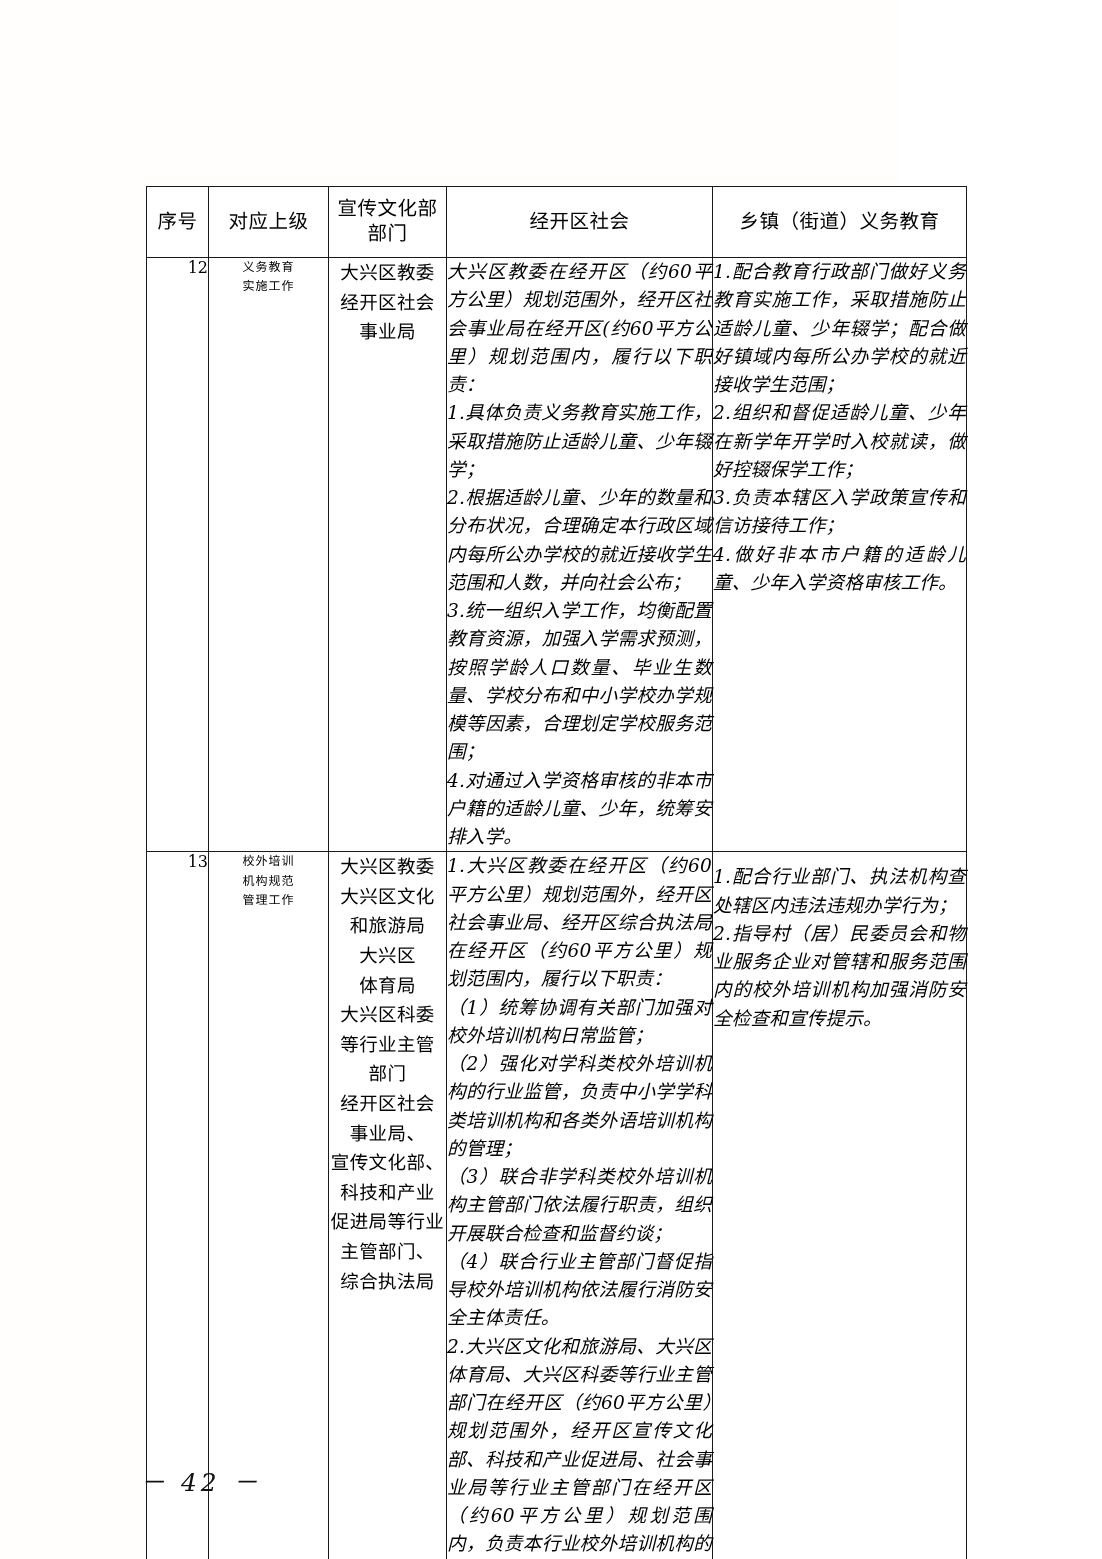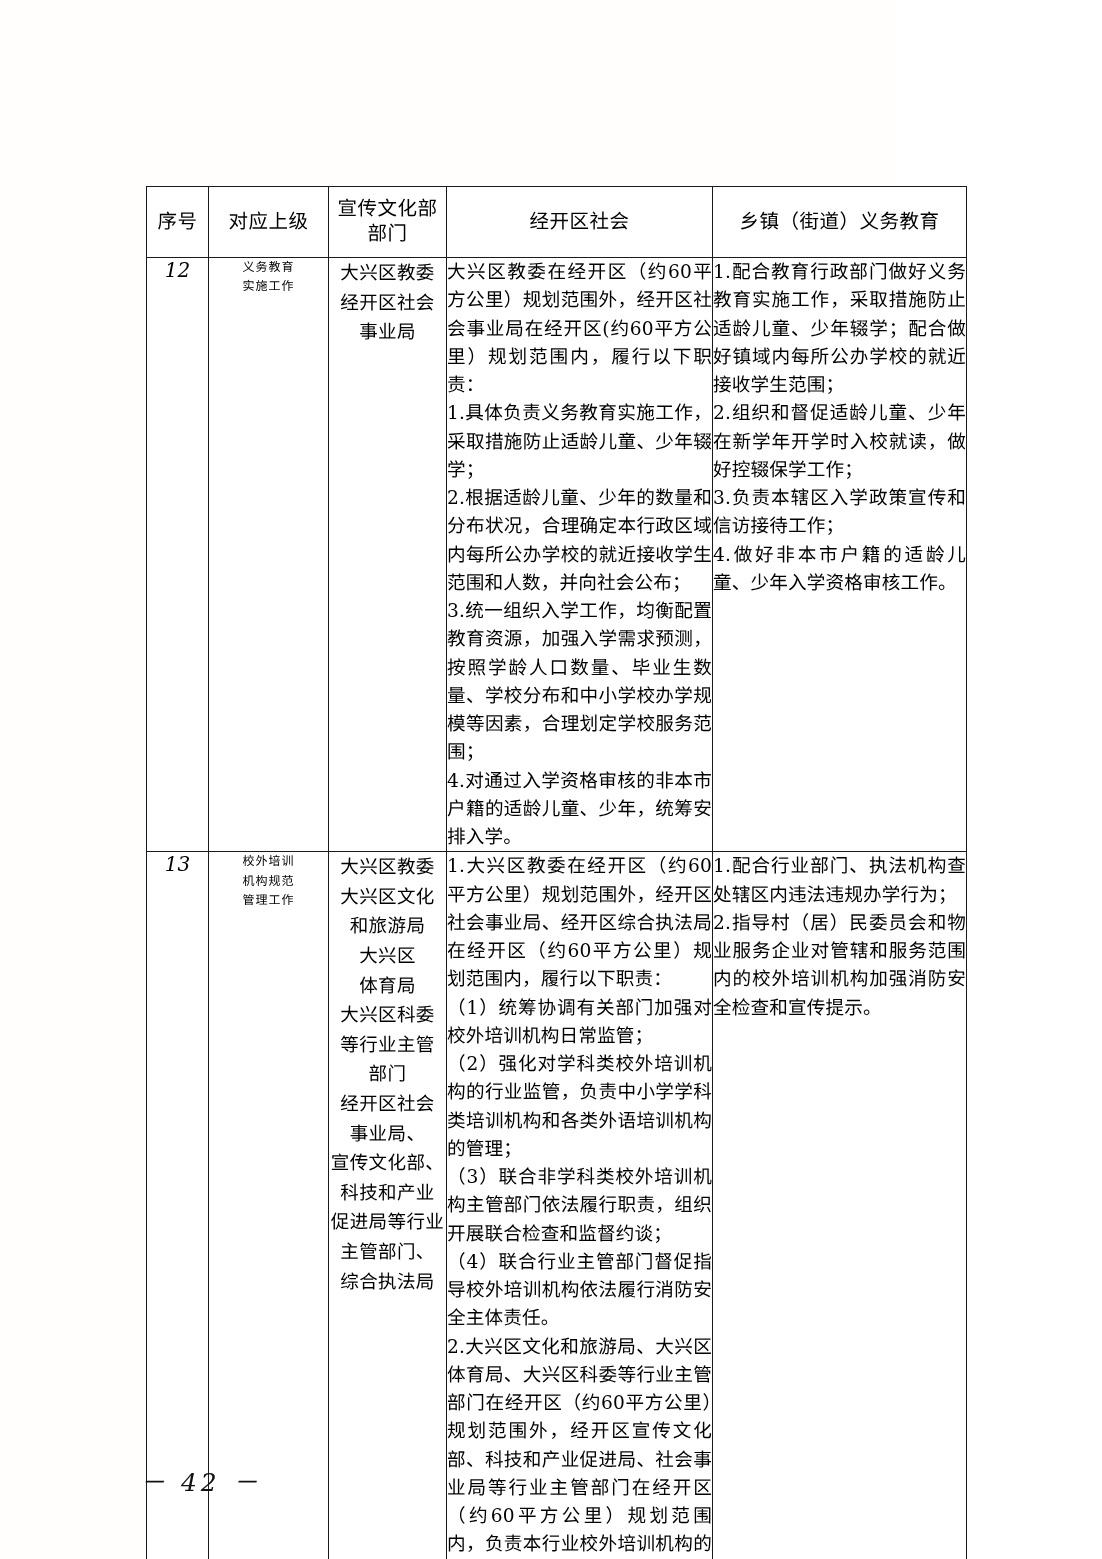--- a/index.html
+++ b/index.html
@@ -55,25 +55,24 @@
     vertical-align: middle;
     height: 62px;
     font-size: 19.5px;
     line-height: 1.28;
     letter-spacing: 0.5px;
     padding: 4px 2px;
   }
 
   
   .cell-seq {
-    text-align: center;
-    vertical-align: middle;
-    font-size: 20px;
+    text-align: right;
+    vertical-align: middle;
+    font-size: 16px;
     font-family: "DejaVu Serif", "Liberation Serif", serif;
-    font-style: italic;
   }
   .cell-name {
     text-align: center;
     vertical-align: middle;
     font-size: 12px;
     line-height: 1.62;
     letter-spacing: 1px;
     padding: 4px 6px;
   }
   .cell-dept {
@@ -95,20 +94,21 @@
   }
   .cell-town {
     vertical-align: middle;
   }
   .cell-duty {
     vertical-align: top;
   }
   .para {
     margin: 0;
     text-indent: 0;
+    font-style: italic;
   }
 
   
   .row-12 .cell-duty { height: 455px; }
   .row-13 .cell-duty { height: 645px; }
 
   
   .page-number {
     position: absolute;
     left: 140px;
@@ -187,21 +187,21 @@
 综合执法局</td>
         <td class="cell-duty">
             <p class="para" style="white-space: pre-line;">1.大兴区教委在经开区（约60平方公里）规划范围外，经开区社会事业局、经开区综合执法局在经开区（约60平方公里）规划范围内，履行以下职责：
 （1）统筹协调有关部门加强对校外培训机构日常监管；
 （2）强化对学科类校外培训机构的行业监管，负责中小学学科类培训机构和各类外语培训机构的管理；
 （3）联合非学科类校外培训机构主管部门依法履行职责，组织开展联合检查和监督约谈；
 （4）联合行业主管部门督促指导校外培训机构依法履行消防安全主体责任。
 2.大兴区文化和旅游局、大兴区体育局、大兴区科委等行业主管部门在经开区（约60平方公里）规划范围外，经开区宣传文化部、科技和产业促进局、社会事业局等行业主管部门在经开区（约60平方公里）规划范围内，负责本行业校外培训机构的日常监管。</p>
           </td>
         <td class="cell-town">
-            <p class="para" style="white-space: pre-line;">1.配合行业部门、执法机构查处辖区内违法违规办学行为；
+            <p class="para" style="white-space: pre-line; margin-top: 11px;">1.配合行业部门、执法机构查处辖区内违法违规办学行为；
 2.指导村（居）民委员会和物业服务企业对管辖和服务范围内的校外培训机构加强消防安全检查和宣传提示。</p>
           </td>
       </tr>
     </tbody>
   </table>
 
   <div class="page-number">－ 42 －</div>
 
 </div>
 

